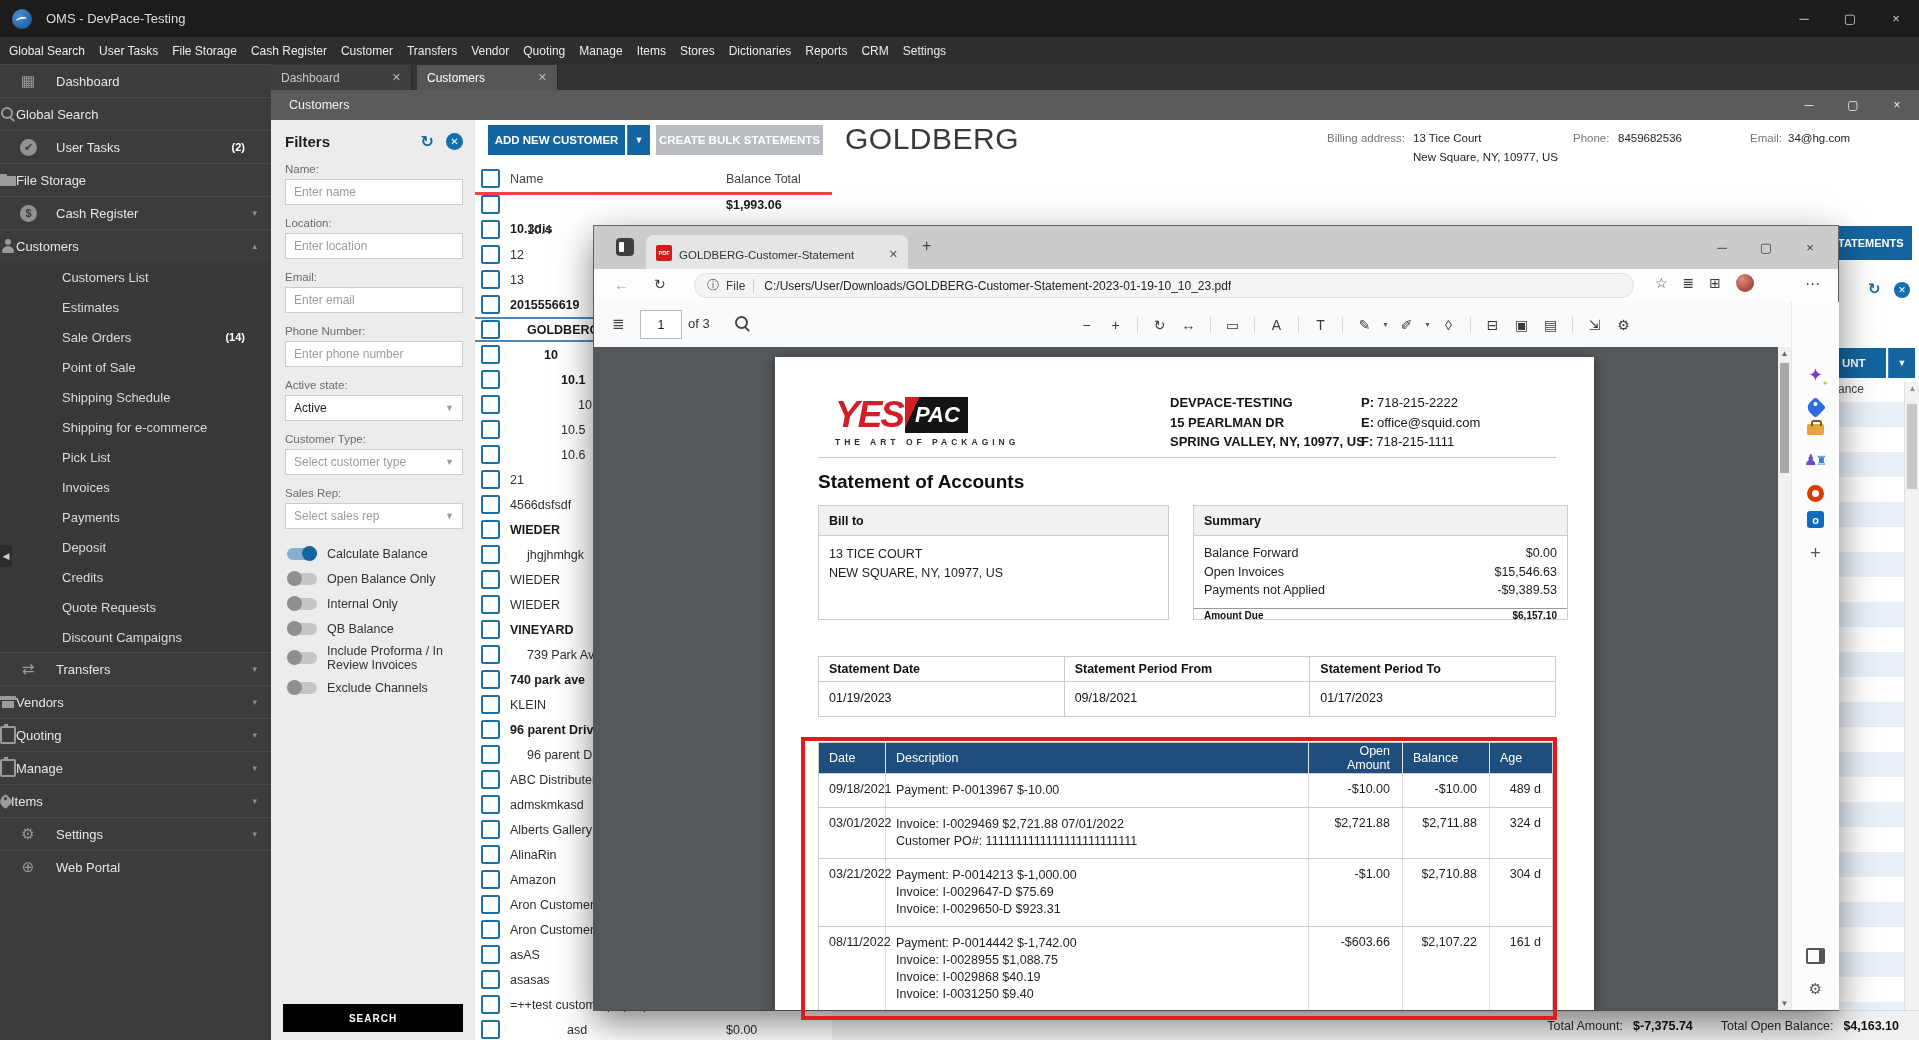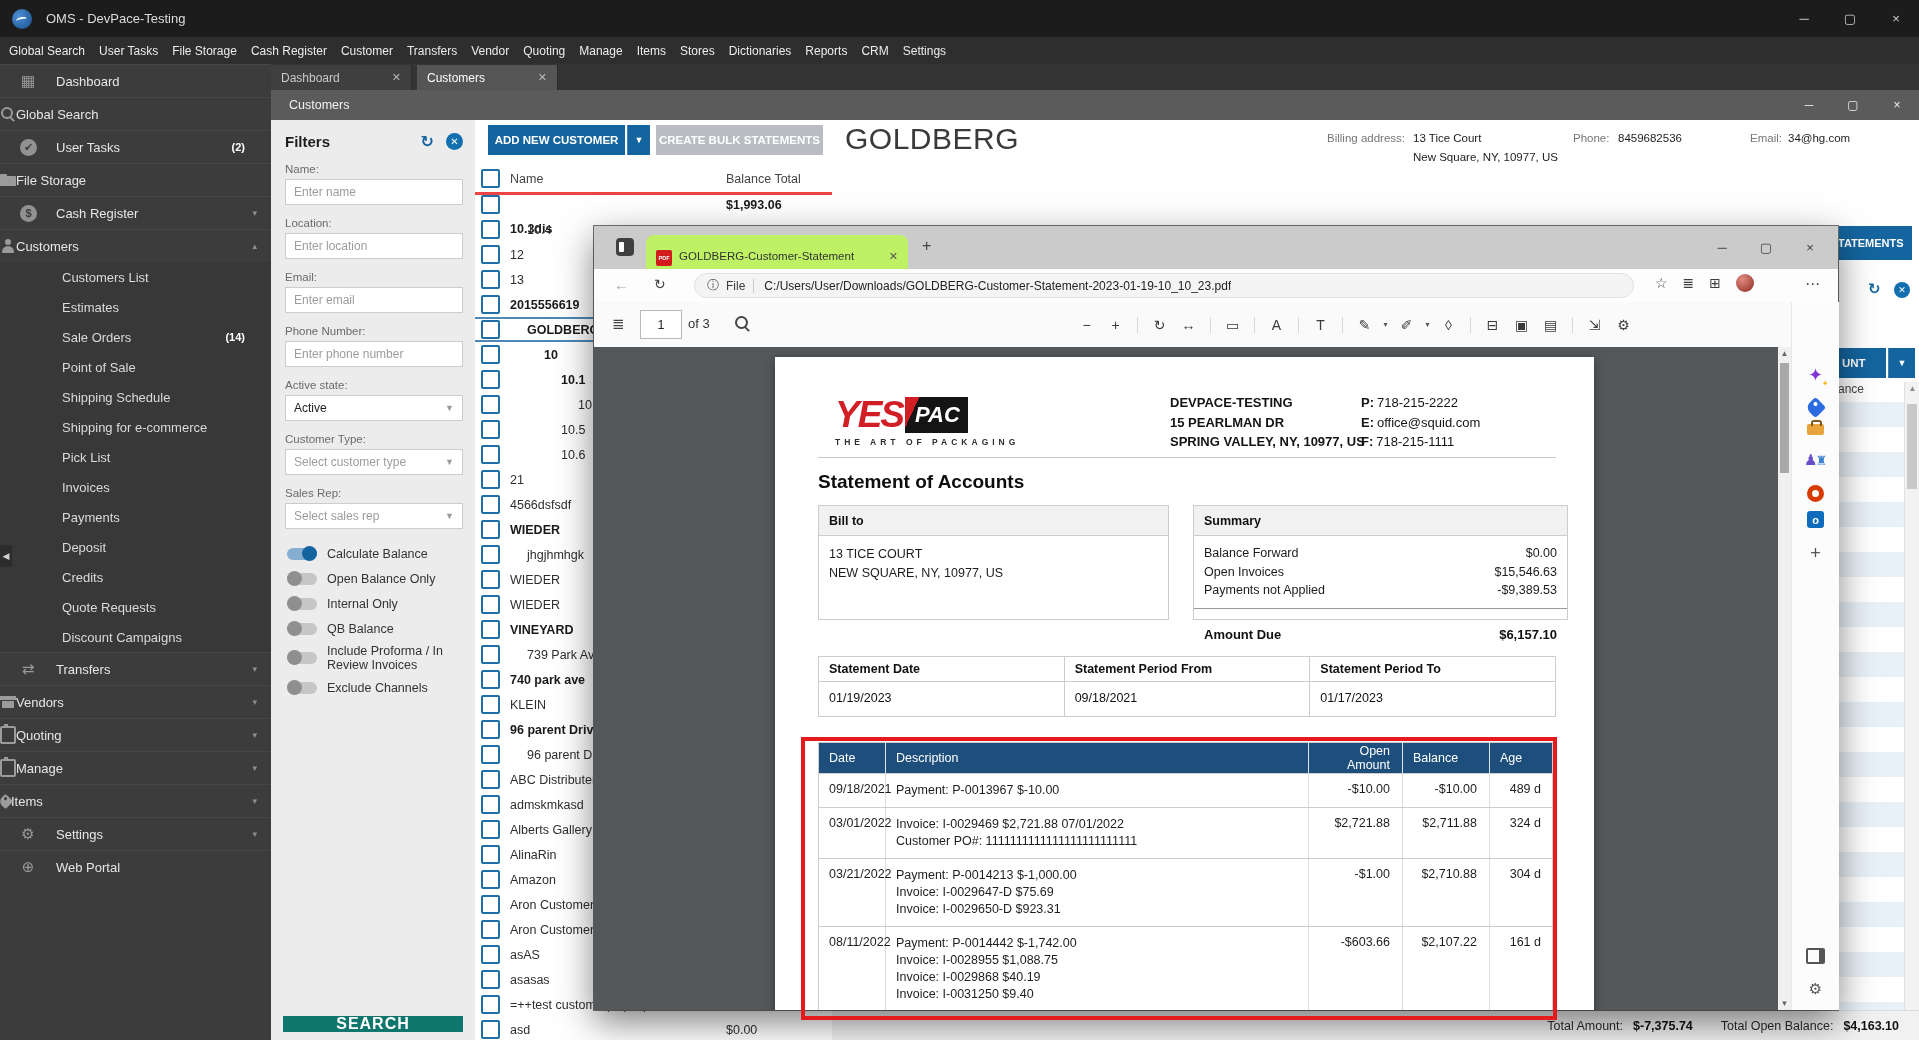--- a/index.html
+++ b/index.html
@@ -72,21 +72,21 @@
   .finput{width:100%;height:26px;border:1px solid #ccc;background:#fff;font-size:12px;color:#333;padding:0 8px;box-sizing:border-box;font-family:inherit}
   .finput::placeholder{color:#9c9c9c}
   .fselect{position:relative;width:100%;height:26px;border:1px solid #ccc;background:#fff;display:flex;align-items:center;padding:0 8px;box-sizing:border-box;font-size:12px}
   .fselect .ph{color:#9c9c9c}.fselect .val{color:#222}
   .fcaret{position:absolute;right:8px;color:#9a9a9a;font-size:9px}
   .tgrow{display:flex;align-items:center;min-height:25px;font-size:12.5px;color:#333}
   .tgl{width:30px;height:12px;border-radius:6px;background:#c6c6c6;position:relative;flex:none;margin:0 10px 0 16px}
   .tgl::after{content:'';position:absolute;width:15px;height:15px;border-radius:50%;background:#8f8f8f;top:-2px;left:0}
   .tgrow.on .tgl{background:#86aed0}.tgrow.on .tgl::after{left:15px;background:#14659f}
   .tglabel{width:122px;line-height:14px;padding:3px 0}
-  .searchbtn{position:absolute;left:12px;right:12px;bottom:8px;height:16px;background:#0f766e;color:#fff;font-weight:700;font-size:16px;letter-spacing:1px;display:flex;align-items:center;justify-content:center}
+  .searchbtn{position:absolute;left:12px;right:12px;bottom:8px;height:28px;background:#000000;color:#fff;font-weight:700;font-size:10px;letter-spacing:1px;display:flex;align-items:center;justify-content:center}
 
   
   .list{left:475px;top:120px;width:357px;height:920px;background:#fff;overflow:hidden}
   .btn{display:flex;align-items:center;justify-content:center;font-weight:700;color:#fff;font-size:11.5px}
   .addbtn{position:absolute;left:13px;top:5px;width:137px;height:30px;background:#14659f}
   .addcaret{position:absolute;left:152px;top:5px;width:22px;height:30px;background:#14659f;border-left:1px solid #3c82b5;color:#fff;font-size:9px;display:flex;align-items:center;justify-content:center}
   .bulkbtn{position:absolute;left:181px;top:5px;width:167px;height:30px;background:#b9bdc1}
   .lheader{position:absolute;left:0;top:45px;width:357px;height:27px;display:flex;align-items:center;border-bottom:3px solid #ef4444;font-size:12.5px;color:#444}
   .rows{position:absolute;left:0;top:72px;width:357px}
   .crow{display:flex;align-items:center;height:25px;font-size:12.5px;color:#2e2e2e}
@@ -115,21 +115,21 @@
 
   
   .bottombar{left:832px;top:1010px;width:1087px;height:30px;background:#f1f1f1;border-top:1px solid #dcdcdc;display:flex;align-items:center;justify-content:flex-end;gap:10px;padding-right:20px;box-sizing:border-box;font-size:12.5px;color:#2b2b2b}
   .tval{font-weight:700;color:#111;margin-right:18px}
 
   
   .edge{left:594px;top:226px;width:1244px;height:784px;background:#fff;z-index:10;box-shadow:0 12px 34px rgba(0,0,0,.5),0 0 0 1px #757575}
   .etitle{position:absolute;left:0;top:0;width:100%;height:43px;background:#cbcbcb}
   .tabicon{position:absolute;left:22px;top:12px;width:18px;height:18px;background:#3f3f3f;border-radius:4px}
   .tabicon::after{content:'';position:absolute;left:3px;top:4px;width:5px;height:10px;background:#fff;border-radius:1px}
-  .etab{position:absolute;left:52px;top:9px;width:262px;height:34px;background:#bef264;border-radius:8px 8px 0 0;display:flex;align-items:flex-start;padding:15px 10px;box-sizing:border-box}
+  .etab{position:absolute;left:52px;top:9px;width:262px;height:34px;background:#e5e5e5;border-radius:8px 8px 0 0;display:flex;align-items:flex-end;padding:8px 10px;box-sizing:border-box}
   .pdfbadge{width:16px;height:16px;background:#d21c1c;border-radius:2px;color:#fff;font-size:5.5px;font-weight:700;display:flex;align-items:center;justify-content:center;flex:none;margin-right:7px}
   .etabtitle{flex:1;font-size:11.5px;color:#333;white-space:n owrap;overflow:hidden;text-overflow:ellipsis;white-space:nowrap}
   .etabx{color:#555;font-size:11px;margin-left:8px}
   .enew{position:absolute;left:328px;top:11px;color:#444;font-size:16px}
   .ewctrls{position:absolute;right:6px;top:0;height:43px;display:flex}
   .ewbtn{width:44px;display:flex;align-items:center;justify-content:center;color:#3d3d3d;font-size:13px}
   .eurl{position:absolute;left:0;top:43px;width:100%;height:33px;background:#fdfdfd;border-bottom:1px solid #e3e3e3}
   .eback{position:absolute;left:20px;top:7px;color:#a3a3a3;font-size:15px}
   .erefresh{position:absolute;left:60px;top:7px;color:#3e3e3e;font-size:14px}
   .epill{position:absolute;left:100px;top:4px;width:940px;height:25px;border-radius:13px;background:#f4f4f4;border:1px solid #e0e0e0;display:flex;align-items:center;padding:0 12px;box-sizing:border-box;font-size:12px}
@@ -189,21 +189,21 @@
   .contacts b{margin-right:3px}
   .phr{position:absolute;left:43px;top:100px;width:738px;border-top:1px solid #c9c9c9}
   .pheading{position:absolute;left:43px;top:114px;font-size:19px;font-weight:700;color:#0e0e0e}
   .box{position:absolute;border:1px solid #ccc}
   .boxhead{height:29px;background:#f1f1f1;border-bottom:1px solid #ccc;display:flex;align-items:center;padding:0 10px;font-weight:700;font-size:12.5px}
   .billto{left:43px;top:148px;width:349px;height:113px}
   .billbody{padding:9px 10px;font-size:12.5px;line-height:19px;color:#1c1c1c}
   .summary{left:418px;top:148px;width:373px;height:113px}
   .sumrows{padding:8px 10px 4px}
   .sumrow{display:flex;justify-content:space-between;font-size:12.5px;line-height:18.5px;color:#1c1c1c}
-  .sumdue{display:flex;justify-content:space-between;border-top:1px solid #9a9a9a;margin:4px 0 0;padding:18px 10px;font-weight:700;font-size:13px}
+  .sumdue{display:flex;justify-content:space-between;border-top:1px solid #9a9a9a;margin:4px 0 0;padding:1px 10px;font-weight:700;font-size:10px}
   .period{position:absolute;left:43px;top:299px;width:738px;border:1px solid #ccc;box-sizing:border-box}
   .prow{display:flex}
   .pcell{flex:1;padding:5px 10px;font-size:12.5px;border-right:1px solid #ccc;box-sizing:border-box}
   .pcell:last-child{border-right:none}
   .prow.head .pcell{font-weight:700;border-bottom:1px solid #ccc}
   .prow.vals .pcell{padding:9px 10px 11px}
   .txn{position:absolute;left:43px;top:385px;width:735px;border:1px solid #ccc;box-sizing:border-box}
   .thead{display:flex;background:#1d4e7c;color:#fff;font-weight:400;font-size:12.5px;height:30px;align-items:center}
   .thead .c{border-right:1px solid rgba(255,255,255,.85);height:100%;display:flex;align-items:center;padding:0 10px;box-sizing:border-box}
   .thead .c:last-child{border-right:none}
@@ -692,21 +692,21 @@
           <span class="cname" style="padding-left: 10px;">asasas</span>
           <span class="cbal"></span>
         </div>
         <div class="crow">
           <span class="cb"></span>
           <span class="cname" style="padding-left: 10px;">=++test customerplopliop</span>
           <span class="cbal">$555.25</span>
         </div>
         <div class="crow">
           <span class="cb"></span>
-          <span class="cname" style="padding-left: 10px;">asd</span>
+          <span class="cname" style="padding-left: 20px; margin-left: 47px;">asd</span>
           <span class="cbal">$0.00</span>
         </div>
       </div>
   </div>
 
   <div class="abs detail">
     <div class="dname">GOLDBERG</div>
     <div class="dlabel" style="left:495px;top:12px">Billing address:</div>
     <div class="dval" style="left:581px;top:12px">13 Tice Court</div>
     <div class="dval" style="left:581px;top:31px">New Square, NY, 10977, US</div>

